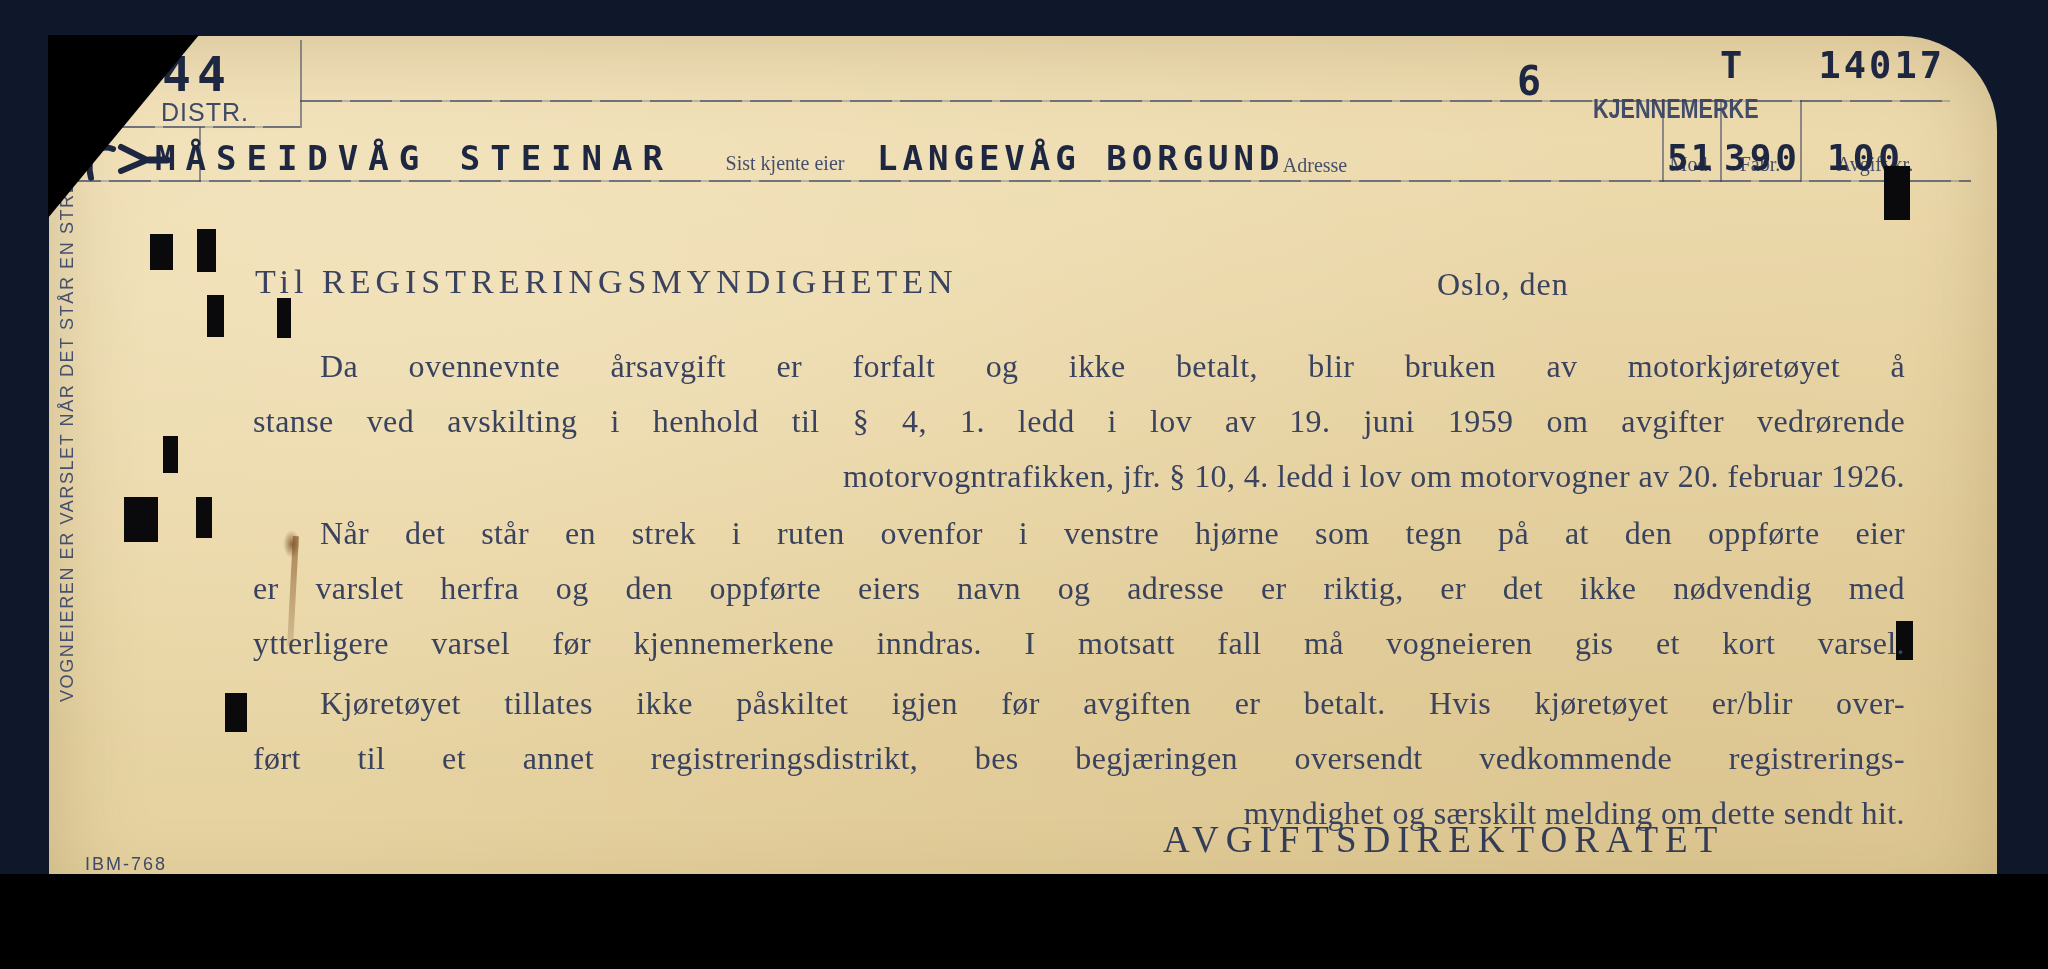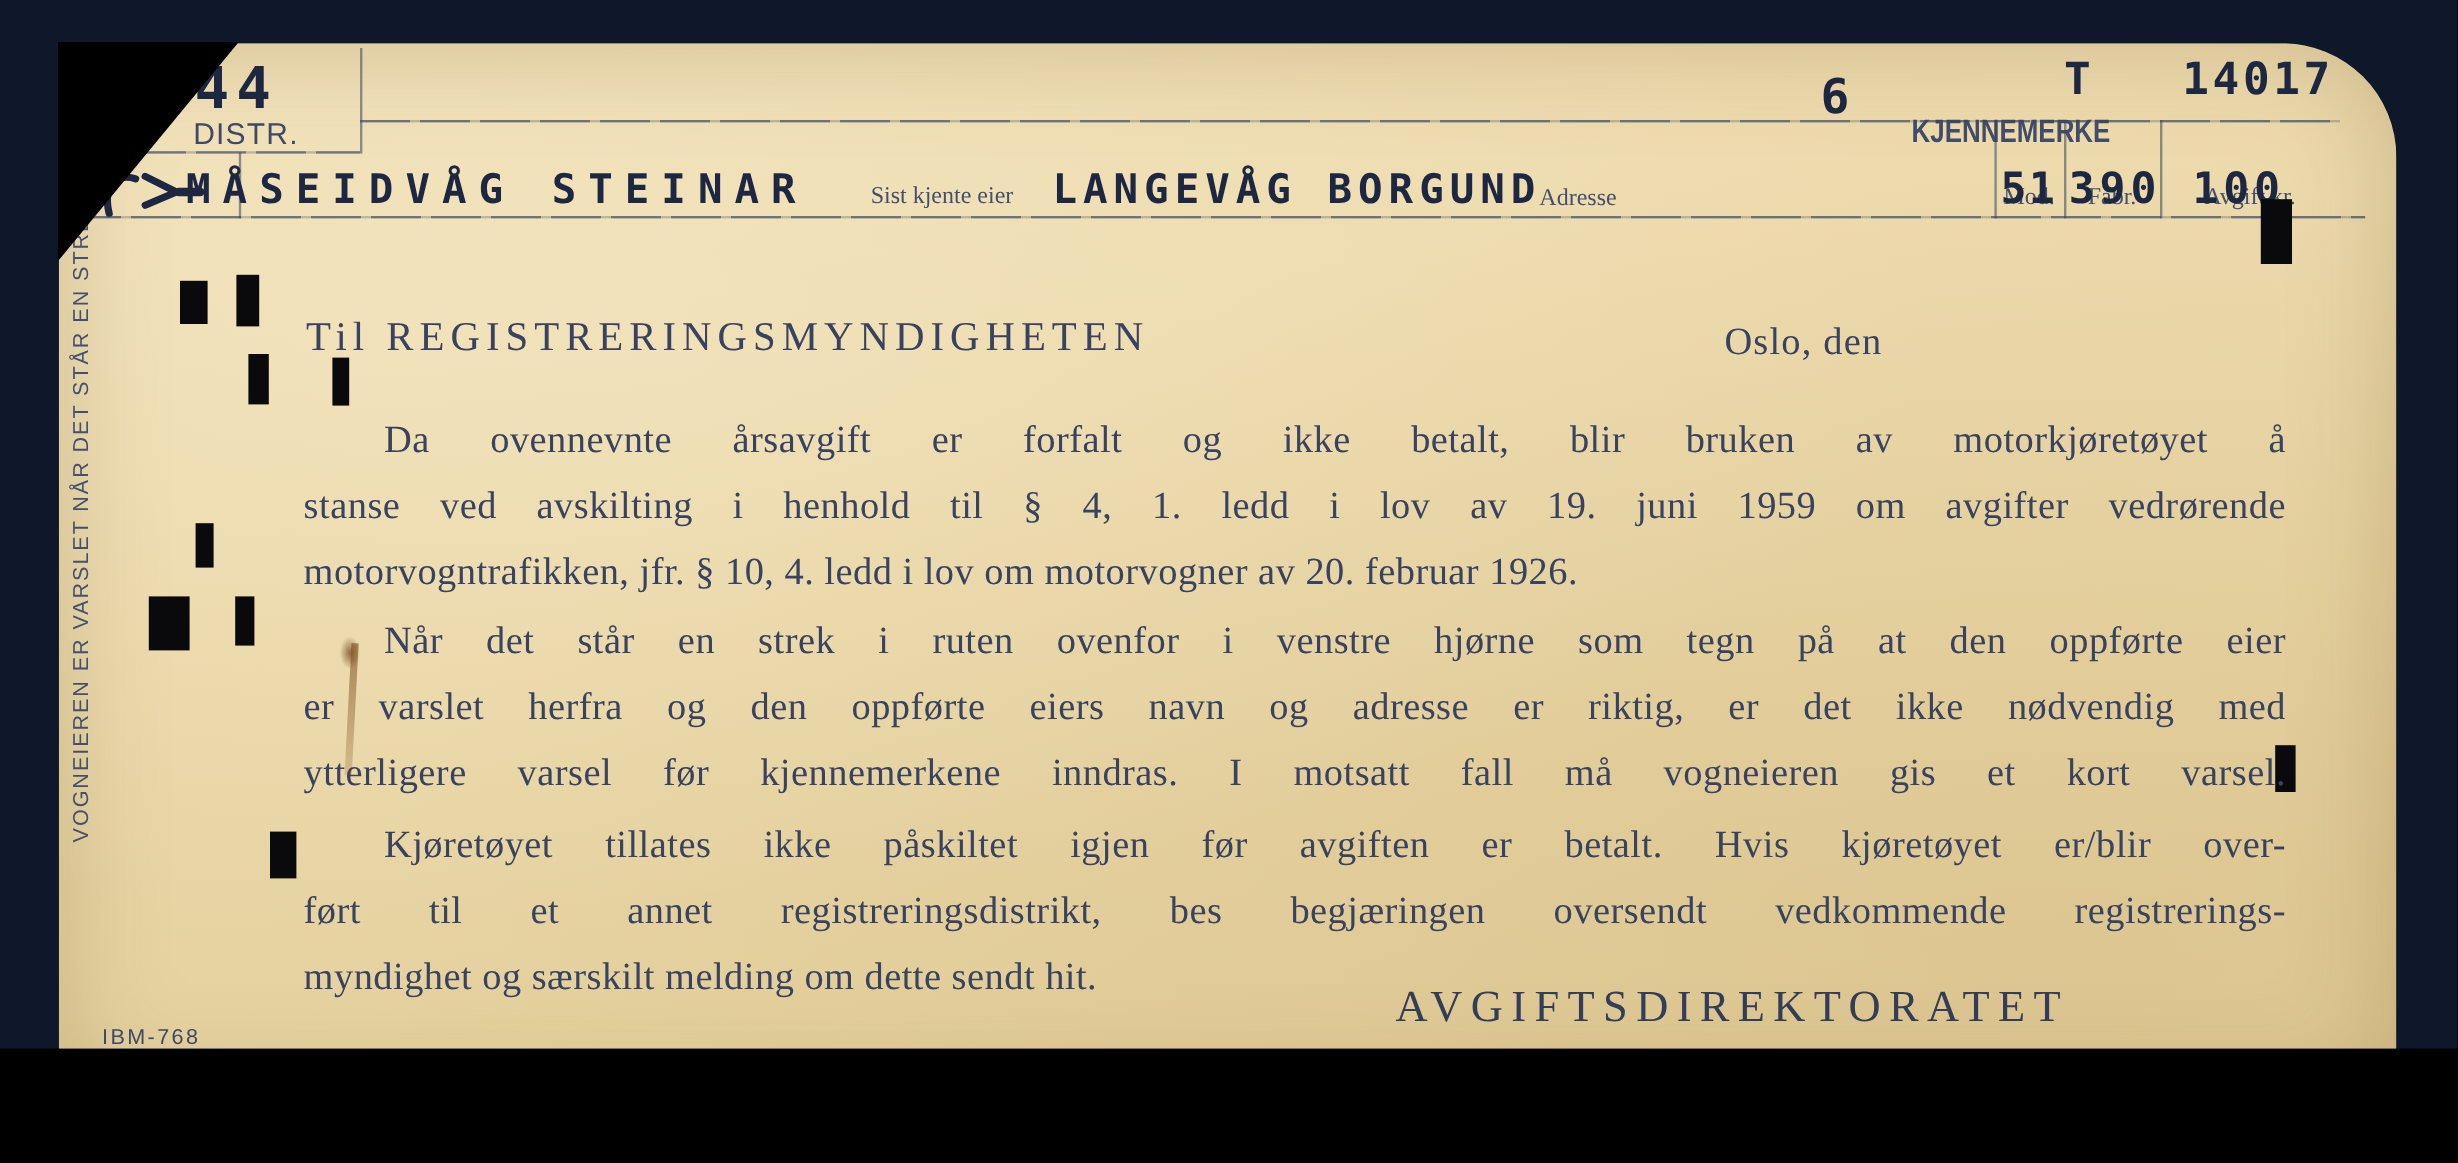--- a/index.html
+++ b/index.html
@@ -16,21 +16,21 @@
         -webkit-clip-path:polygon(0 0,100% 0,0 100%);clip-path:polygon(0 0,100% 0,0 100%);}
   .abs{position:absolute;white-space:pre;}
   .typed{font-family:"DejaVu Sans Mono",monospace;font-weight:bold;color:#1e2742;}
   .printed{font-family:"Liberation Sans",sans-serif;color:#3f4a66;}
   .serif{font-family:Liberation Serif, serif;color:#39425e;}
   .hline{position:absolute;height:2px;
          background:repeating-linear-gradient(90deg,rgba(58,68,98,0.70) 0 42px,rgba(58,68,98,0.28) 42px 50px);}
   .vline{position:absolute;width:2px;background:rgba(58,68,98,0.55);}
   .punch{position:absolute;background:#0a0a0c;}
   .bodyline{position:absolute;left:204px;width:1652px;font-size:32px;letter-spacing:0.4px;
-            color:#39425e;font-family:"Liberation Serif",serif;white-space:nowrap;}
+            color:#39425e;font-family:"Liberation Serif",serif;white-space:nowrap;text-align:right;}
   .just{white-space:normal;text-align:justify;text-align-last:justify;}
   .indent{padding-left:67px;box-sizing:border-box;}
   .scalex{transform-origin:0 50%;display:inline-block;}
   .label{font-family:"Liberation Serif",serif;color:#454f6b;font-size:20px;text-align:center;margin-top:48px;}
   .stain{position:absolute;left:241px;top:500px;width:6px;height:110px;
          background:linear-gradient(180deg,rgba(112,62,16,0.55),rgba(112,62,16,0.18));
          transform:rotate(3deg);}
   .stainblob{position:absolute;left:234px;top:494px;width:17px;height:28px;border-radius:50%;
          background:radial-gradient(ellipse,rgba(92,50,10,0.65),rgba(92,50,10,0) 70%);}
   .vnote{position:absolute;left:8px;top:666px;width:558px;height:26px;

